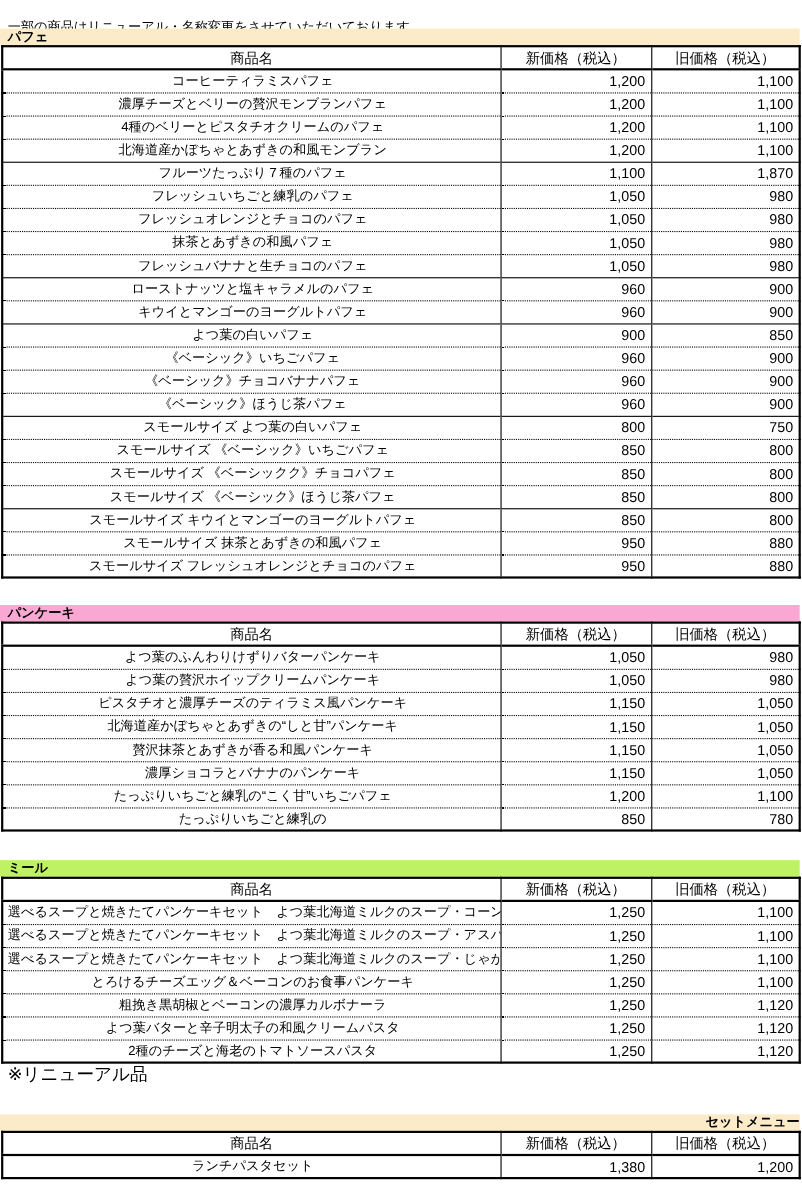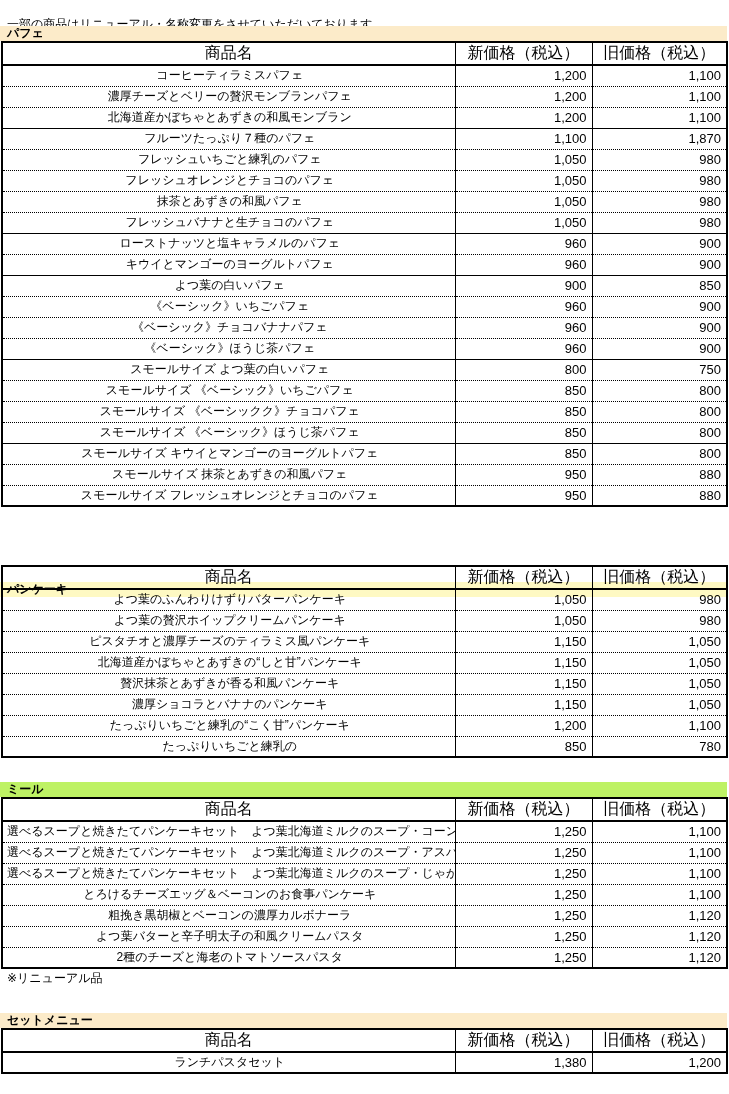--- a/index.html
+++ b/index.html
@@ -16,53 +16,53 @@
     font-size: 12px; line-height: 16px; white-space: nowrap;
   }
   .band {
     position: absolute; left: 0; width: 727px; height: 15px;
     font-size: 12px; font-weight: bold; line-height: 15px;
     padding-left: 7px; white-space: nowrap;
   }
   .band.b0 { top: 26px; }
   .band.b1 { top: 550px; }
   .band.b2 { top: 782px; }
-  .band.b3 { top: 1013px; }
+  .band.b3 { top: 1013px; text-align: right; }
   table.ptable {
     position: absolute; left: 1px; width: 725px;
     border-collapse: collapse; table-layout: fixed;
     border: 2px solid #000;
   }
   table.t0 { top: 41px; }
   table.t1 { top: 565px; }
   table.t2 { top: 797px; }
   table.t3 { top: 1028px; }
   col.c-name { width: 453px; }
   col.c-new  { width: 137px; }
   col.c-old  { width: 135px; }
   .ptable th {
-    height: 21px; font-weight: normal; font-size: 16px;
+    height: 21px; font-weight: normal; font-size: 13px;
     text-align: center; vertical-align: middle;
     border-left: 1px solid #000; border-right: 1px solid #000;
     border-bottom: 2px solid #000;
     white-space: nowrap; overflow: hidden; padding: 0 2px;
   }
   .ptable td {
     height: 21px; vertical-align: middle;
     border-left: 1px solid #000; border-right: 1px solid #000;
     white-space: nowrap; overflow: hidden;
   }
   .ptable td.name { font-size: 12px; text-align: center; padding: 0 2px 0 4px; }
   .ptable td.num  { font-size: 13px; text-align: right; padding: 0 5px 0 2px; }
   tr.dotted td { border-top: 1px dotted #000; }
   tr.solid  td { border-top: 1px solid  #000; }
   tr.none   td { border-top: none; }
   .footnote {
     position: absolute; top: 970px; left: 7px;
-    font-size: 12px; line-height: 16px; white-space: nowrap;
+    font-size: 16px; line-height: 16px; white-space: nowrap;
   }
 </style>
 </head>
 <body>
 
 <div class="note">一部の商品はリニューアル・名称変更をさせていただいております。</div>
 
 <div class="band b0" style="background: rgb(252, 235, 201);">パフェ</div>
 <table class="ptable t0">
   <colgroup>
@@ -82,20 +82,25 @@
         <td class="name">コーヒーティラミスパフェ</td>
         <td class="num">1,200</td>
         <td class="num">1,100</td>
       </tr>
       <tr class="dotted">
         <td class="name">濃厚チーズとベリーの贅沢モンブランパフェ</td>
         <td class="num">1,200</td>
         <td class="num">1,100</td>
       </tr>
       <tr class="dotted">
+        <td class="name">4種のベリーとピスタチオクリームのパフェ</td>
+        <td class="num">1,200</td>
+        <td class="num">1,100</td>
+      </tr>
+      <tr class="dotted">
         <td class="name">北海道産かぼちゃとあずきの和風モンブラン</td>
         <td class="num">1,200</td>
         <td class="num">1,100</td>
       </tr>
       <tr class="solid">
         <td class="name">フルーツたっぷり７種のパフェ</td>
         <td class="num">1,100</td>
         <td class="num">1,870</td>
       </tr>
       <tr class="dotted">
@@ -179,21 +184,21 @@
         <td class="num">880</td>
       </tr>
       <tr class="dotted">
         <td class="name">スモールサイズ フレッシュオレンジとチョコのパフェ</td>
         <td class="num">950</td>
         <td class="num">880</td>
       </tr>
     </tbody>
 </table>
 
-<div class="band b1" style="background: #fef9c3; margin-top: 32px;">パンケーキ</div>
+<div class="band b1" style="background: #f9a8d4;">パンケーキ</div>
 <table class="ptable t1">
   <colgroup>
       <col class="c-name">
       <col class="c-new">
       <col class="c-old">
     </colgroup>
   <thead>
     <tr>
       <th>商品名</th>
       <th>新価格（税込）</th>
@@ -225,21 +230,21 @@
         <td class="name">贅沢抹茶とあずきが香る和風パンケーキ</td>
         <td class="num">1,150</td>
         <td class="num">1,050</td>
       </tr>
       <tr class="dotted">
         <td class="name">濃厚ショコラとバナナのパンケーキ</td>
         <td class="num">1,150</td>
         <td class="num">1,050</td>
       </tr>
       <tr class="dotted">
-        <td class="name">たっぷりいちごと練乳の“こく甘”パンケーキ</td>
+        <td class="name">たっぷりいちごと練乳の“こく甘”いちごパフェ</td>
         <td class="num">1,200</td>
         <td class="num">1,100</td>
       </tr>
       <tr class="dotted">
         <td class="name">たっぷりいちごと練乳の</td>
         <td class="num">850</td>
         <td class="num">780</td>
       </tr>
     </tbody>
 </table>

